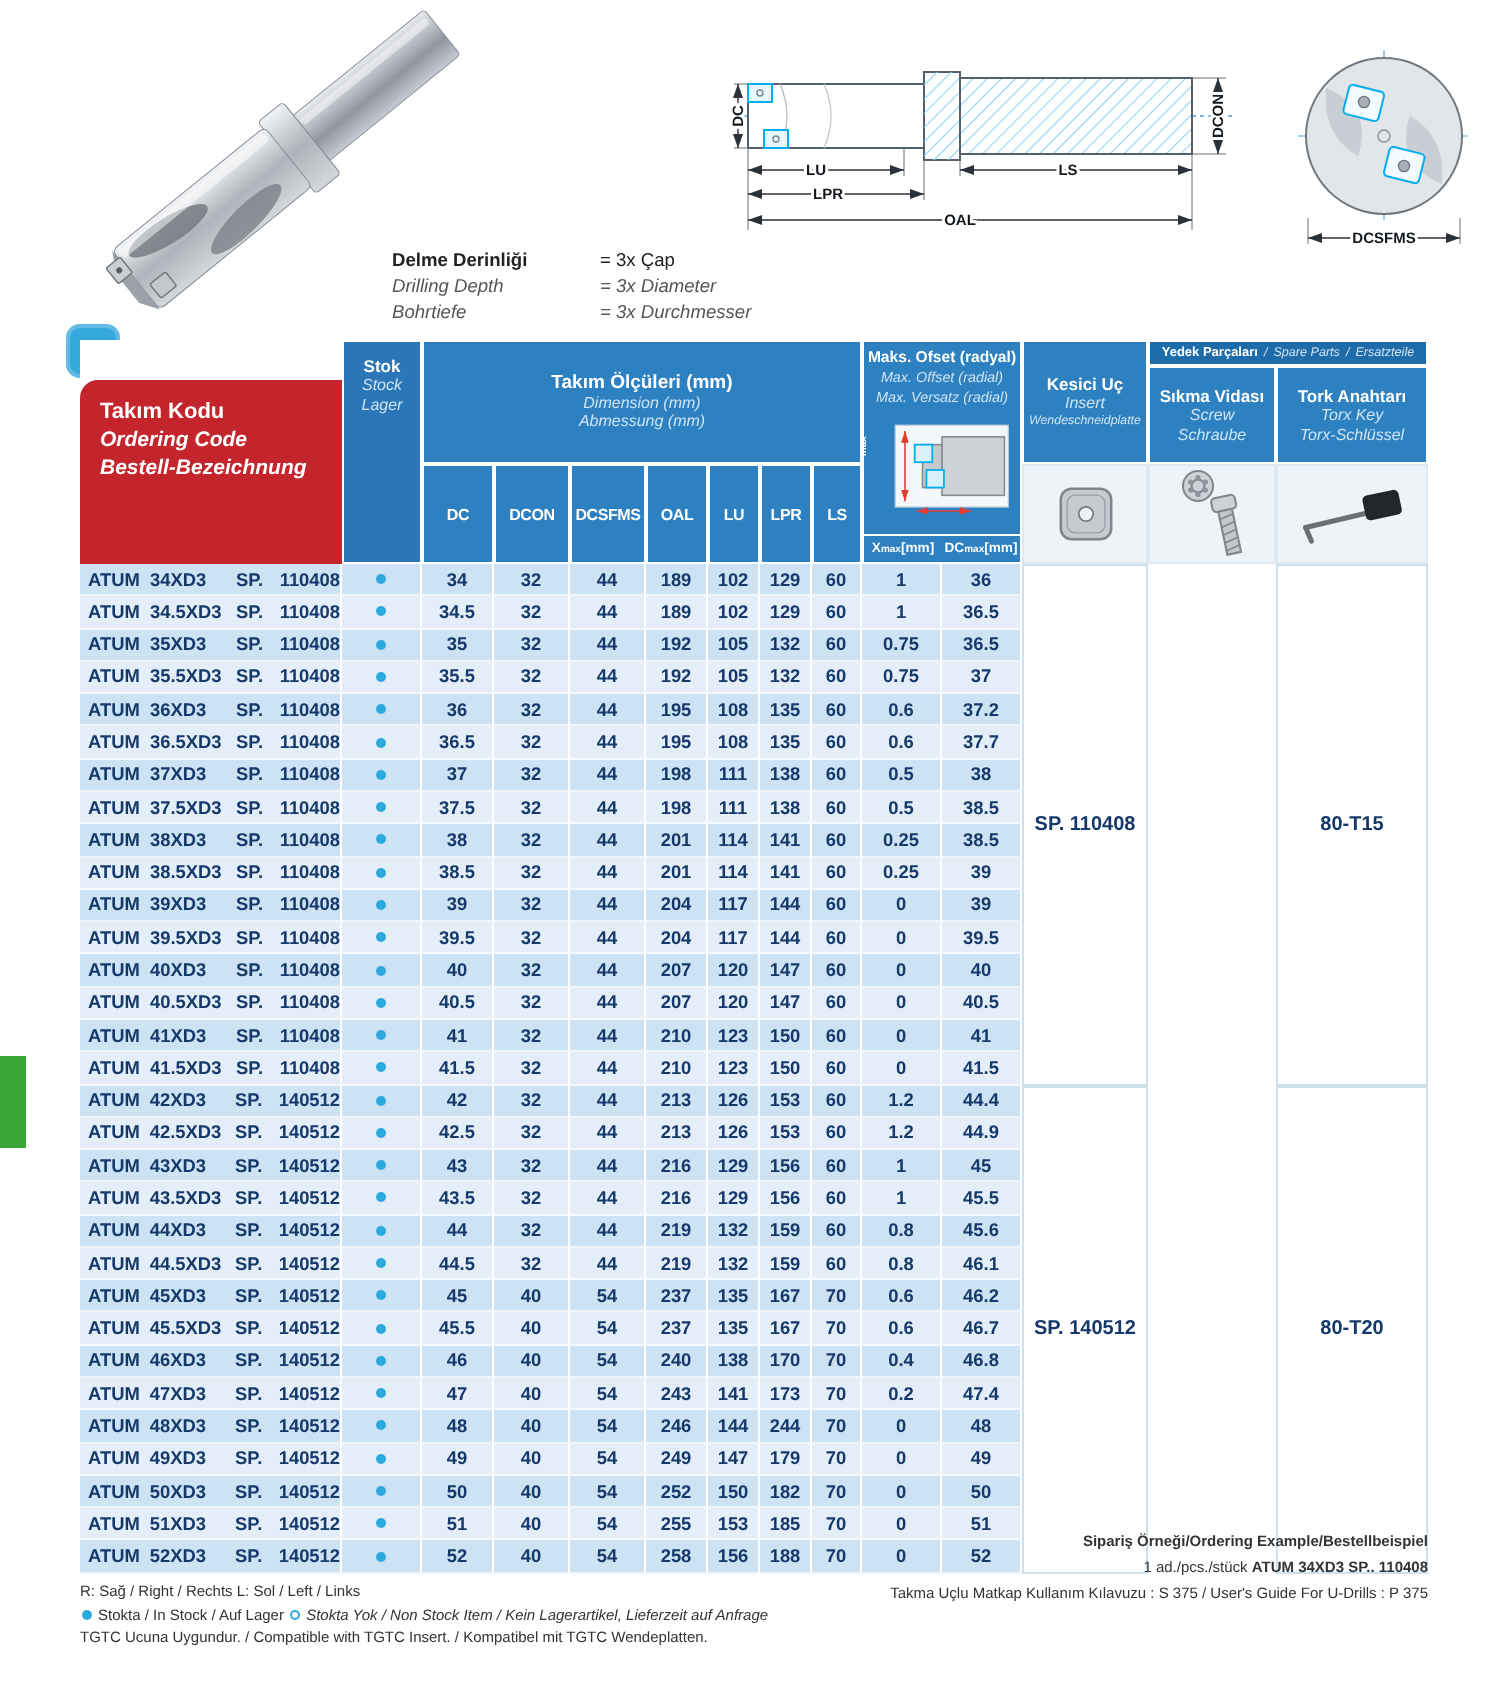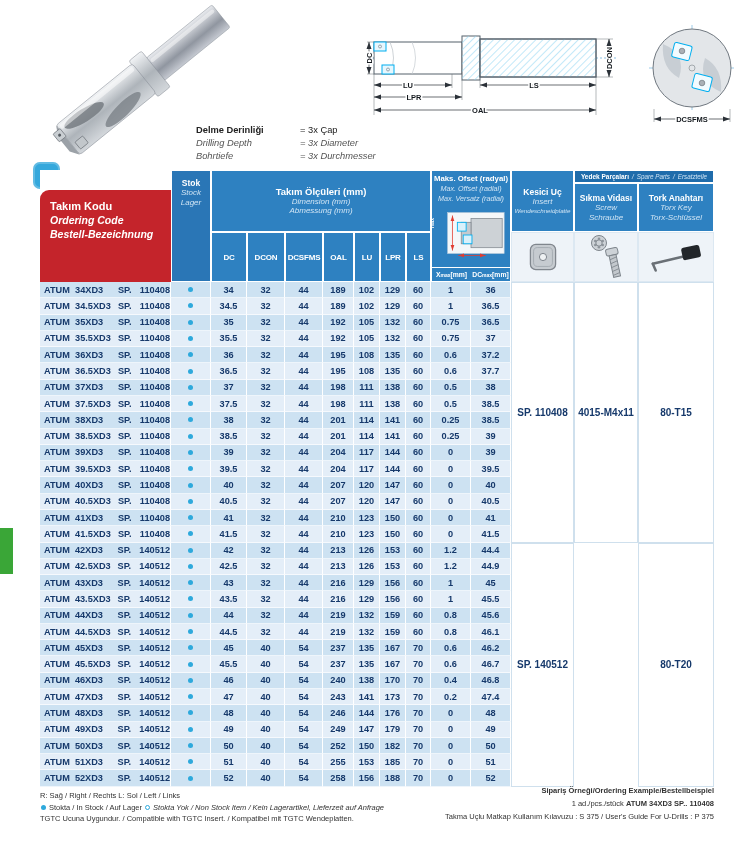--- a/index.html
+++ b/index.html
@@ -68,21 +68,21 @@
   .cp0{width:34px}.cp1{width:47px}.cp2{width:24px}.cp3{flex:1}
   .dot-in{width:5px;height:5px;border-radius:50%;background:#2ea9dc}
   .merged-cell{background:#fff;border:1px solid #cfe0ed;font-size:10px}
 
   
   .footer-left{position:absolute;left:40px;top:790px;font-size:7.5px;color:#333;line-height:11.5px}
   .legend-dot{display:inline-block;width:5px;height:5px;border-radius:50%;vertical-align:middle;margin:0 3px 1px 1px}
   .legend-dot.filled{background:#2ea9dc}
   .legend-dot.open{border:1px solid #2ea9dc;background:#fff}
   .it{font-style:italic}
-  .footer-right{position:absolute;right:33px;top:784px;font-size:7.5px;color:#333;line-height:13px;text-align:right}
+  .footer-right{position:absolute;right:33px;top:764px;font-size:7.5px;color:#333;line-height:13px;text-align:right}
 </style>
 </head>
 <body>
 
 <div class="page">
 
   <svg class="photo" viewBox="0 0 230 165">
     <defs>
       <linearGradient id="gBody" x1="0" y1="0" x2="0" y2="1">
         <stop offset="0" stop-color="#f2f4f6"></stop>
@@ -815,21 +815,21 @@
           <span class="cp cp3">140512</span>
         </div>
         <div class="bcell stock-cell odd" style="grid-area: 27 / 2;">
           <span class="dot-in"></span>
         </div>
         <div class="bcell num-cell odd" style="grid-area: 27 / 3;">48</div>
         <div class="bcell num-cell odd" style="grid-area: 27 / 4;">40</div>
         <div class="bcell num-cell odd" style="grid-area: 27 / 5;">54</div>
         <div class="bcell num-cell odd" style="grid-area: 27 / 6;">246</div>
         <div class="bcell num-cell odd" style="grid-area: 27 / 7;">144</div>
-        <div class="bcell num-cell odd" style="grid-area: 27 / 8;">176</div>
+        <div class="bcell num-cell odd" style="grid-area: 27 / 8;">244</div>
         <div class="bcell num-cell odd" style="grid-area: 27 / 9;">70</div>
         <div class="bcell num-cell odd" style="grid-area: 27 / 10;">0</div>
         <div class="bcell num-cell odd" style="grid-area: 27 / 11;">48</div>
         <div class="bcell code-cell even" style="grid-area: 28 / 1;">
           <span class="cp cp0">ATUM</span>
           <span class="cp cp1">49XD3</span>
           <span class="cp cp2">SP.</span>
           <span class="cp cp3">140512</span>
         </div>
         <div class="bcell stock-cell even" style="grid-area: 28 / 2;">
@@ -892,21 +892,20 @@
         <div class="bcell num-cell odd" style="grid-area: 31 / 3;">52</div>
         <div class="bcell num-cell odd" style="grid-area: 31 / 4;">40</div>
         <div class="bcell num-cell odd" style="grid-area: 31 / 5;">54</div>
         <div class="bcell num-cell odd" style="grid-area: 31 / 6;">258</div>
         <div class="bcell num-cell odd" style="grid-area: 31 / 7;">156</div>
         <div class="bcell num-cell odd" style="grid-area: 31 / 8;">188</div>
         <div class="bcell num-cell odd" style="grid-area: 31 / 9;">70</div>
         <div class="bcell num-cell odd" style="grid-area: 31 / 10;">0</div>
         <div class="bcell num-cell odd" style="grid-area: 31 / 11;">52</div>
         <div class="bcell merged-cell" style="grid-area: 1 / 12 / span 16;">SP. 110408</div>
-        <div class="bcell merged-cell" style="grid-area: 1 / 13 / span 16;">4015-M4x11</div>
         <div class="bcell merged-cell" style="grid-area: 1 / 14 / span 16;">80-T15</div>
         <div class="bcell merged-cell" style="grid-area: 17 / 12 / span 15;">SP. 140512</div>
         <div class="bcell merged-cell" style="grid-area: 17 / 14 / span 15;">80-T20</div>
       </div>
   </div>
 
   <div class="footer-left">
     <div>R: Sağ / Right / Rechts     L: Sol / Left / Links</div>
     <div>
       <span class="legend-dot filled"></span><span>Stokta / In Stock / Auf Lager</span>

